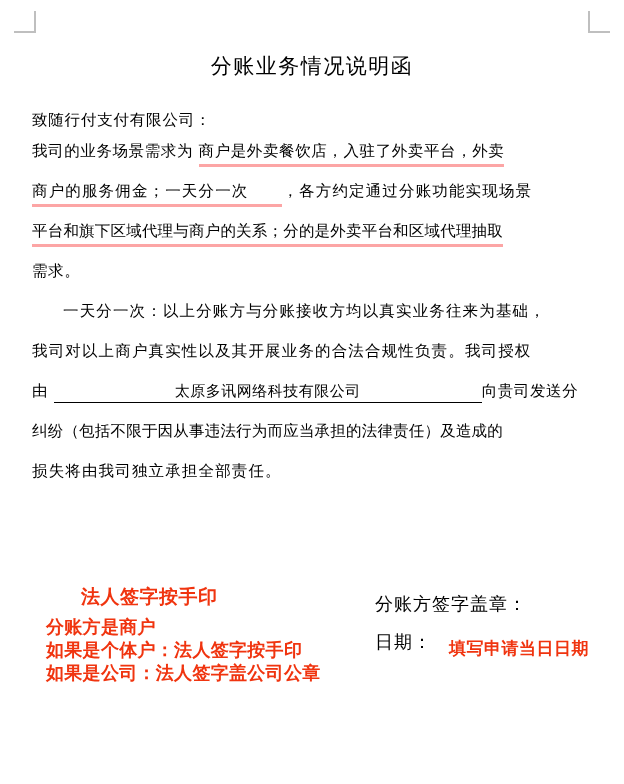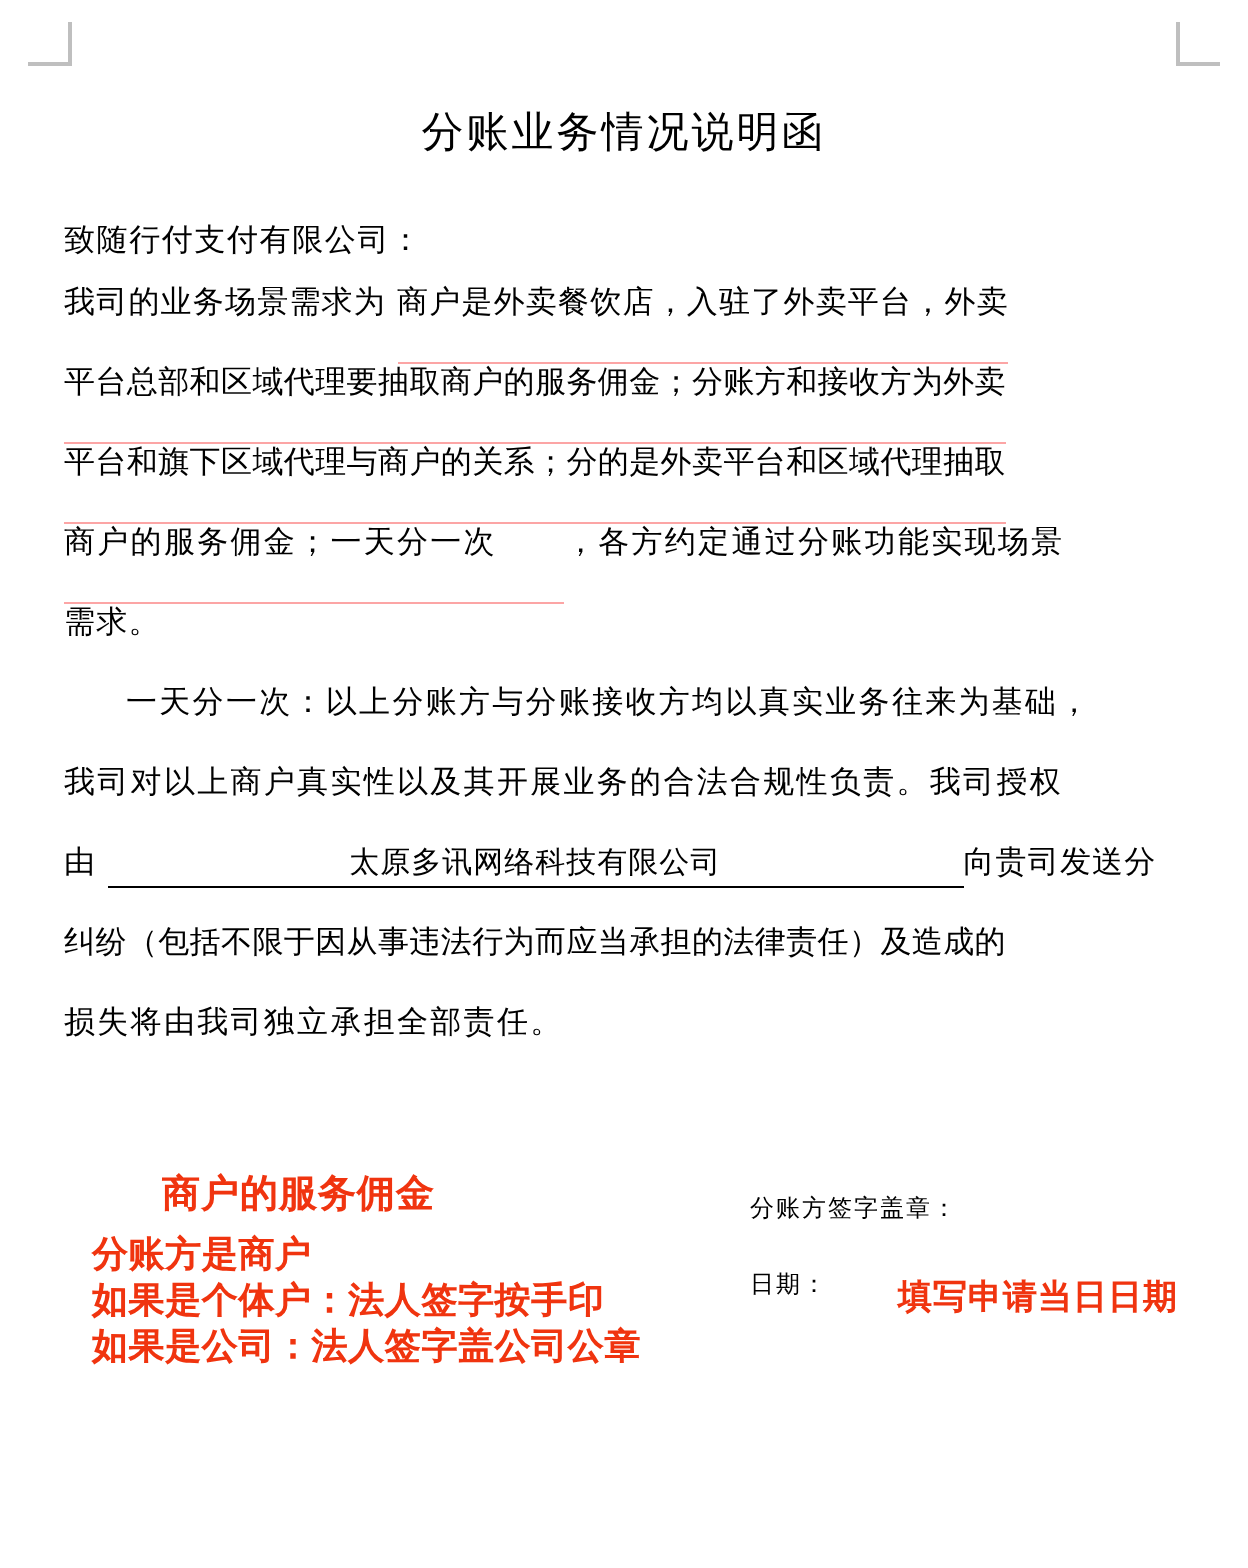--- a/index.html
+++ b/index.html
@@ -73,22 +73,22 @@
     white-space: nowrap;
     letter-spacing: 0.6px;
   }
   .line.spread {
     
     letter-spacing: 1.15px;
   }
   .line.tight { letter-spacing: 0.2px; }
 
   .u {
-    border-bottom: 1px solid #fca5a5;
-    padding-bottom: 20px;
+    border-bottom: 3px solid #fca5a5;
+    padding-bottom: 3px;
     display: inline-block;
     line-height: 1.15;
   }
   .u.pad-tail { padding-right: 34px; }
 
   .blank-fill {
     border-bottom: 1px solid #000;
     display: inline-block;
     width: 428px;
     text-align: center;
@@ -100,21 +100,21 @@
     vertical-align: baseline;
   }
 
   .indent { padding-left: 31px; }
 
   
   .sig-block {
     position: absolute;
     left: 375px;
     top: 585px;
-    font-size: 12px;
+    font-size: 18px;
     letter-spacing: 1px;
   }
   .sig-line { height: 38px; line-height: 38px; white-space: nowrap; }
 
   
   .annot {
     position: absolute;
     color: #f0340f;
     font-family: "Liberation Sans", sans-serif;
     font-weight: bold;
@@ -150,25 +150,24 @@
   <div class="crop-mark tr"></div>
 
   <div class="doc">
 
     <div class="doc-title">分账业务情况说明函</div>
 
     <div class="salutation">致随行付支付有限公司：</div>
 
     <div class="line"><span>我司的业务场景需求为</span>&nbsp;<span class="u">商户是外卖餐饮店，入驻了外卖平台，外卖</span></div>
 
-    <div class="line tight"><span class="u">平台总部和区域代理要抽取商户的服务佣金；分账方和接收方为外卖</span></div>
+
+    <div class="line spread"><span class="u pad-tail">商户的服务佣金；一天分一次</span><span>，各方约定通过分账功能实现场景</span></div>
 
     <div class="line tight"><span class="u">平台和旗下区域代理与商户的关系；分的是外卖平台和区域代理抽取</span></div>
-
-    <div class="line spread"><span class="u pad-tail">商户的服务佣金；一天分一次</span><span>，各方约定通过分账功能实现场景</span></div>
 
     <div class="line"><span>需求。</span></div>
 
     <div class="line spread indent">一天分一次：以上分账方与分账接收方均以真实业务往来为基础，</div>
 
     <div class="line spread">我司对以上商户真实性以及其开展业务的合法合规性负责。我司授权</div>
 
     <div class="line"><span>由</span>&nbsp;<span class="blank-fill">太原多讯网络科技有限公司</span><span>向贵司发送分</span></div>
 
 
@@ -176,21 +175,21 @@
 
     <div class="line spread">损失将由我司独立承担全部责任。</div>
 
   </div>
 
   <div class="sig-block">
     <div class="sig-line">分账方签字盖章：</div>
     <div class="sig-line">日期：</div>
   </div>
 
-  <div class="annot annot-title" style="color: rgb(240, 52, 15);">商户的服务佣金</div>
+  <div class="annot annot-title" style="color: rgb(240, 52, 15);">法人签字按手印</div>
 
   <div class="annot annot-list" style="color: rgb(240, 52, 15);">
     <div>分账方是商户</div>
     <div>如果是个体户：法人签字按手印</div>
     <div>如果是公司：法人签字盖公司公章</div>
   </div>
 
   <div class="annot annot-date" style="color: rgb(240, 52, 15);">填写申请当日日期</div>
 
 </div>

